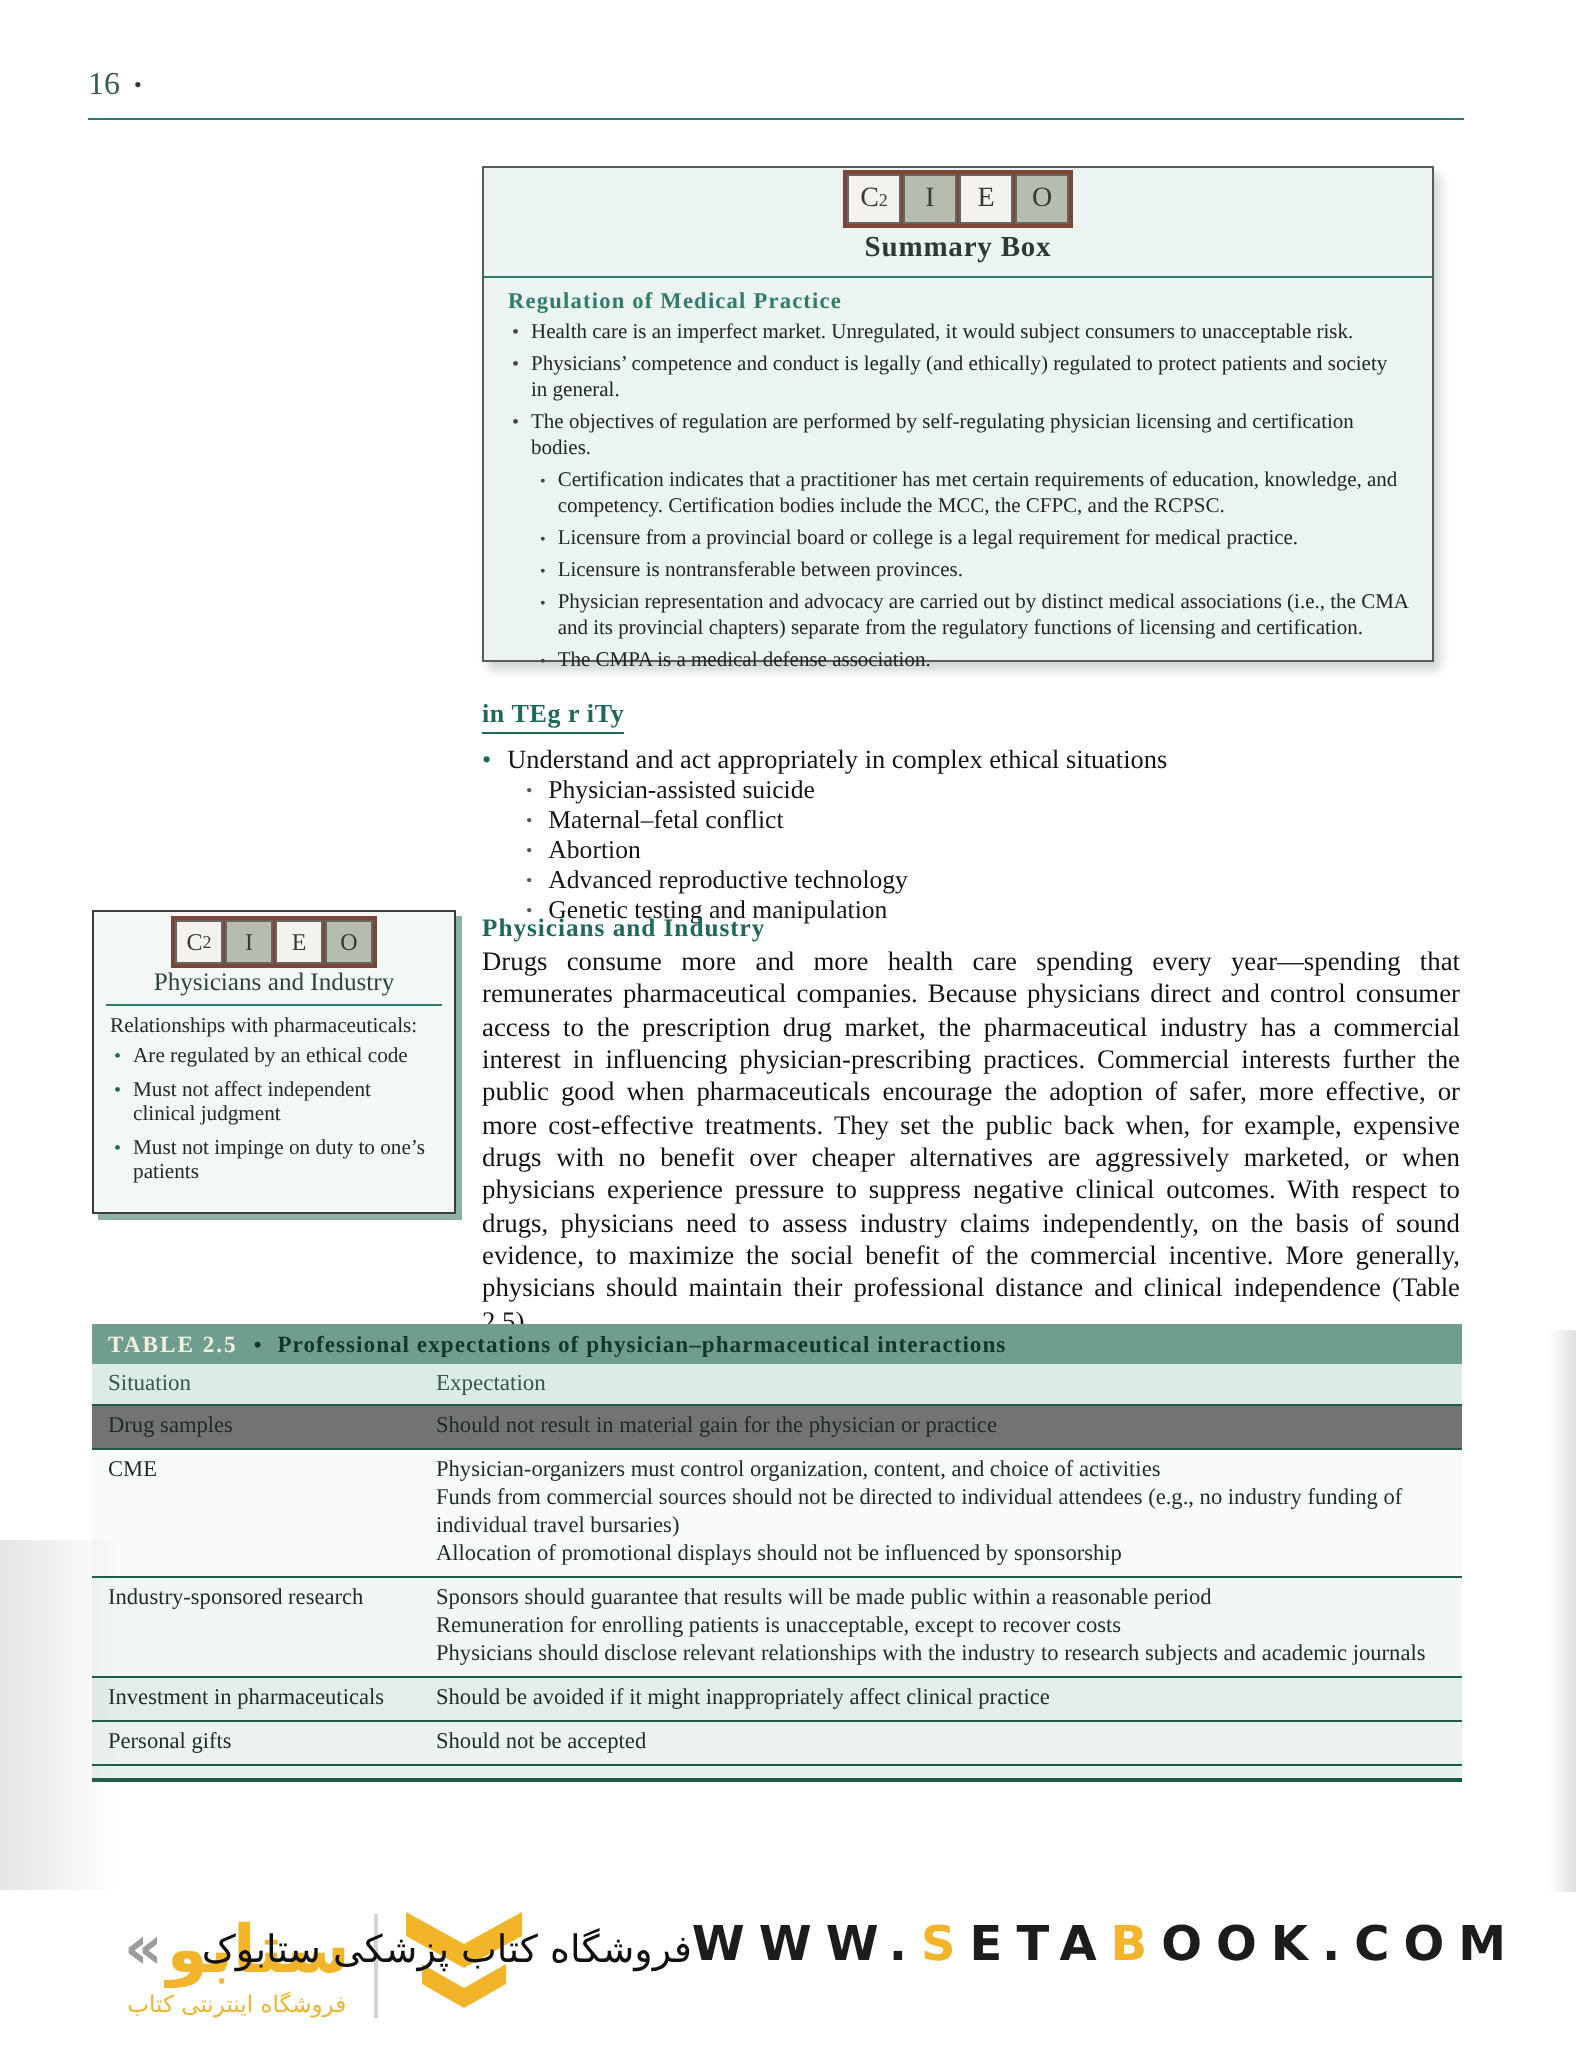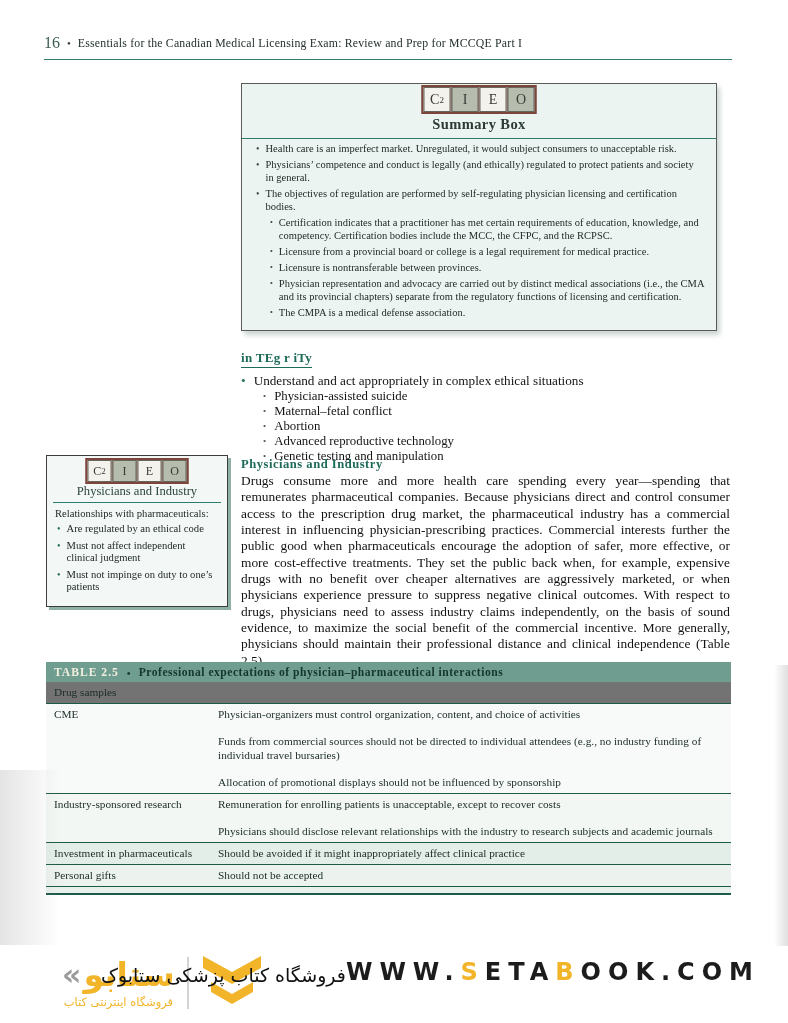--- a/index.html
+++ b/index.html
@@ -105,21 +105,21 @@
   .table-colheads {
     display:grid; grid-template-columns:164px 1fr; background:#dcebe3;
     border-bottom:1.6px solid #1c5b47; padding:4px 8px; 
     font-size:11.5px; color:#35584b;
   }
   .trow {
     display:grid; grid-template-columns:164px 1fr;
     border-bottom:1.6px solid #1c5b47; padding:3px 8px 4px;
     font-size:11.3px; line-height:14px; color:#1c2b25;
   }
-  .trow .exp-par { margin-top:13px; }
+  .trow .exp-par { }
   .trow .exp-par:first-child { margin-top:0; }
   .row-a { background:#737373; }
   .row-b { background:#f7faf8; }
   .row-c { background:#f2f7f4; }
   .row-d { background:#e4eee8; }
   .row-e { background:#ecf3ef; }
   .row-sliver { height:6px; background:#e9f1ec; }
 
   
   .shade-bl {
@@ -149,35 +149,35 @@
   .url-gold { color:#f2b52a; }
 </style>
 </head>
 <body>
 
 <div class="page">
 
   <div class="page-header">
     <span class="page-number">16</span>
     <span class="header-sep">•</span>
-    <span class="header-title">Essentials for the Canadian Medical Licensing Exam: Review and Prep for MCCQE Part I</span>
   </div>
 
   <div class="summary-box">
     <div class="tab-strip">
       <span class="tab-cell tab-light">
           <span>C</span>
           <sub>2</sub>
         </span>
       <span class="tab-cell tab-dark">I</span>
       <span class="tab-cell tab-light">E</span>
       <span class="tab-cell tab-dark">O</span>
     </div>
     <div class="summary-title">Summary Box</div>
     <div class="summary-rule"></div>
+    <div class="summary-section-heading">Regulation of Medical Practice</div>
     <div class="sb-list">
       <div class="sb-item">
           <span class="marker">•</span>
           <span>Health care is an imperfect market. Unregulated, it would subject consumers to unacceptable risk.</span>
         </div>
       <div class="sb-item">
           <span class="marker">•</span>
           <span>Physicians’ competence and conduct is legally (and ethically) regulated to protect patients and society in general.</span>
         </div>
       <div class="sb-item">
@@ -266,37 +266,45 @@
         </div>
     </div>
   </div>
 
   <div class="table25">
     <div class="table-title-bar">
       <span class="table-label">TABLE 2.5</span>
       <span class="table-title-sep">•</span>
       <span class="table-title">Professional expectations of physician–pharmaceutical interactions</span>
     </div>
+    <div class="table-colheads">
+      <span>Situation</span>
+      <span>Expectation</span>
+    </div>
 
     <div class="trow row-a">
       <div>Drug samples</div>
+      <div>
+        <div class="exp-par">Should not result in material gain for the physician or practice</div>
+      </div>
     </div>
 
     <div class="trow row-b">
       <div>CME</div>
       <div>
         <div class="exp-par">Physician-organizers must control organization, content, and choice of activities</div>
         <div class="exp-par">Funds from commercial sources should not be directed to individual attendees (e.g., no industry funding of individual travel bursaries)</div>
         <div class="exp-par">Allocation of promotional displays should not be influenced by sponsorship</div>
       </div>
     </div>
 
     <div class="trow row-c">
       <div>Industry-sponsored research</div>
       <div>
+        <div class="exp-par">Sponsors should guarantee that results will be made public within a reasonable period</div>
         <div class="exp-par">Remuneration for enrolling patients is unacceptable, except to recover costs</div>
         <div class="exp-par">Physicians should disclose relevant relationships with the industry to research subjects and academic journals</div>
       </div>
     </div>
 
     <div class="trow row-d">
       <div>Investment in pharmaceuticals</div>
       <div>
         <div class="exp-par">Should be avoided if it might inappropriately affect clinical practice</div>
       </div>

